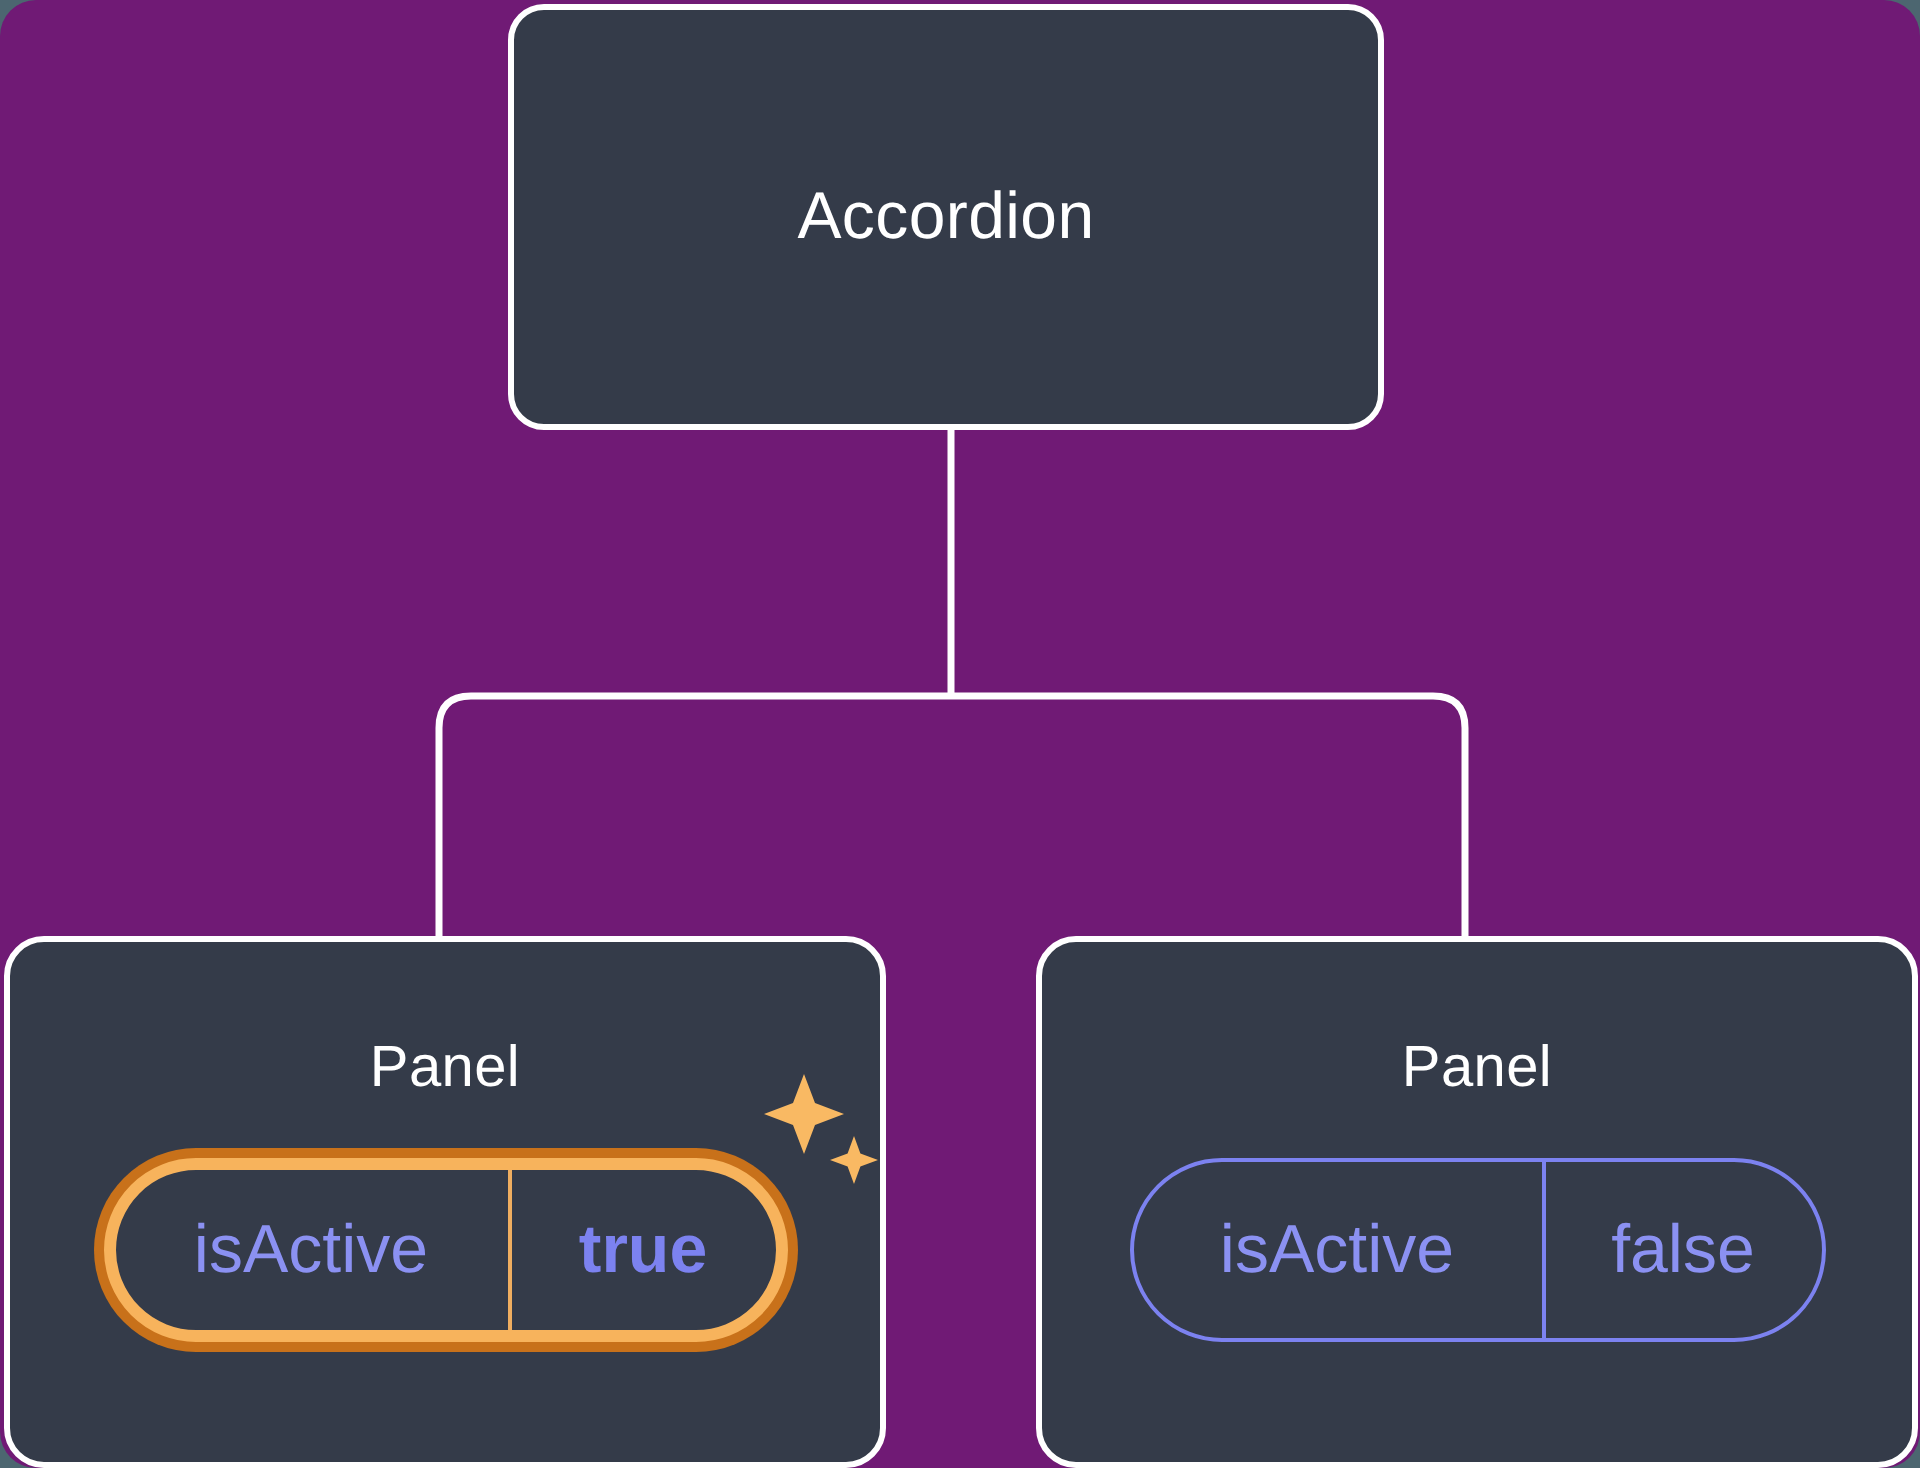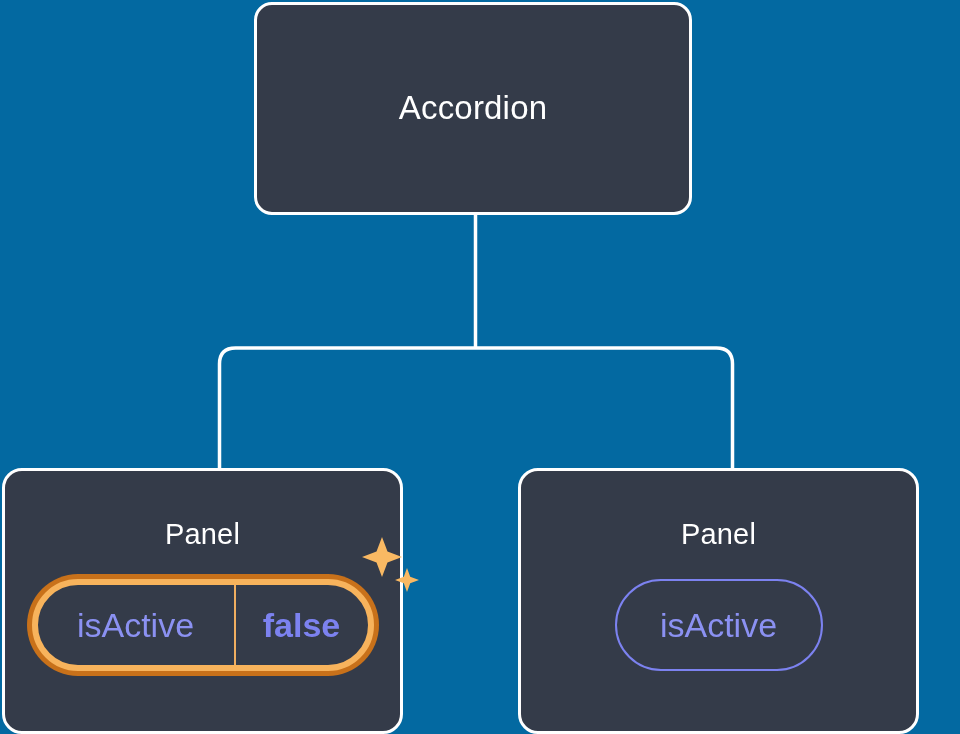--- a/index.html
+++ b/index.html
@@ -13,21 +13,22 @@
     height: 734px;
     overflow: hidden;
     font-family: "Liberation Sans", sans-serif;
     -webkit-font-smoothing: antialiased;
   }
 
   #stage {
     position: relative;
     width: 960px;
     height: 734px;
-    background: #0369a1;
+    background: #701a75;
+    border-radius: 18px;
   }
 
   
   #connectors {
     position: absolute;
     left: 0;
     top: 0;
     width: 960px;
     height: 734px;
     pointer-events: none;
@@ -58,21 +59,21 @@
     color: #ffffff;
     font-size: 33px;
     font-weight: 400;
     letter-spacing: 0.2px;
     line-height: 1.1;
     white-space: nowrap;
   }
 
   .node-panel {
     top: 468px;
-    width: 401px;
+    width: 441px;
     height: 266px;
     padding-top: 48px;
     border-radius: 20px;
   }
   .node-panel .node-title {
     font-size: 29px;
   }
 
   .panel-left  { left: 2px; }
   .panel-right { left: 518px; }
@@ -158,33 +159,34 @@
   <div class="node node-root">
     <div class="node-title">Accordion</div>
   </div>
 
   <div class="node node-panel panel-left">
     <div class="node-title">Panel</div>
 
     <div class="pill-wrap">
       <div class="pill pill-highlight">
         <div class="pill-cell pill-key">isActive</div>
-        <div class="pill-cell pill-value">false</div>
+        <div class="pill-cell pill-value">true</div>
       </div>
 
       <svg class="sparkles" viewBox="0 0 62 70">
         <path d="M 22 2 L 27.5 16.5 L 42 22 L 27.5 27.5 L 22 42 L 16.5 27.5 L 2 22 L 16.5 16.5 Z" fill="#f9b963"></path>
         <path d="M 47 33 L 50.2 41.8 L 59 45 L 50.2 48.2 L 47 57 L 43.8 48.2 L 35 45 L 43.8 41.8 Z" fill="#f9b963"></path>
       </svg>
     </div>
   </div>
 
   <div class="node node-panel panel-right">
     <div class="node-title">Panel</div>
 
     <div class="pill-wrap">
       <div class="pill pill-normal">
         <div class="pill-cell pill-key">isActive</div>
+        <div class="pill-cell pill-value">false</div>
       </div>
     </div>
   </div>
 
 </div>
 
 </body></html>

